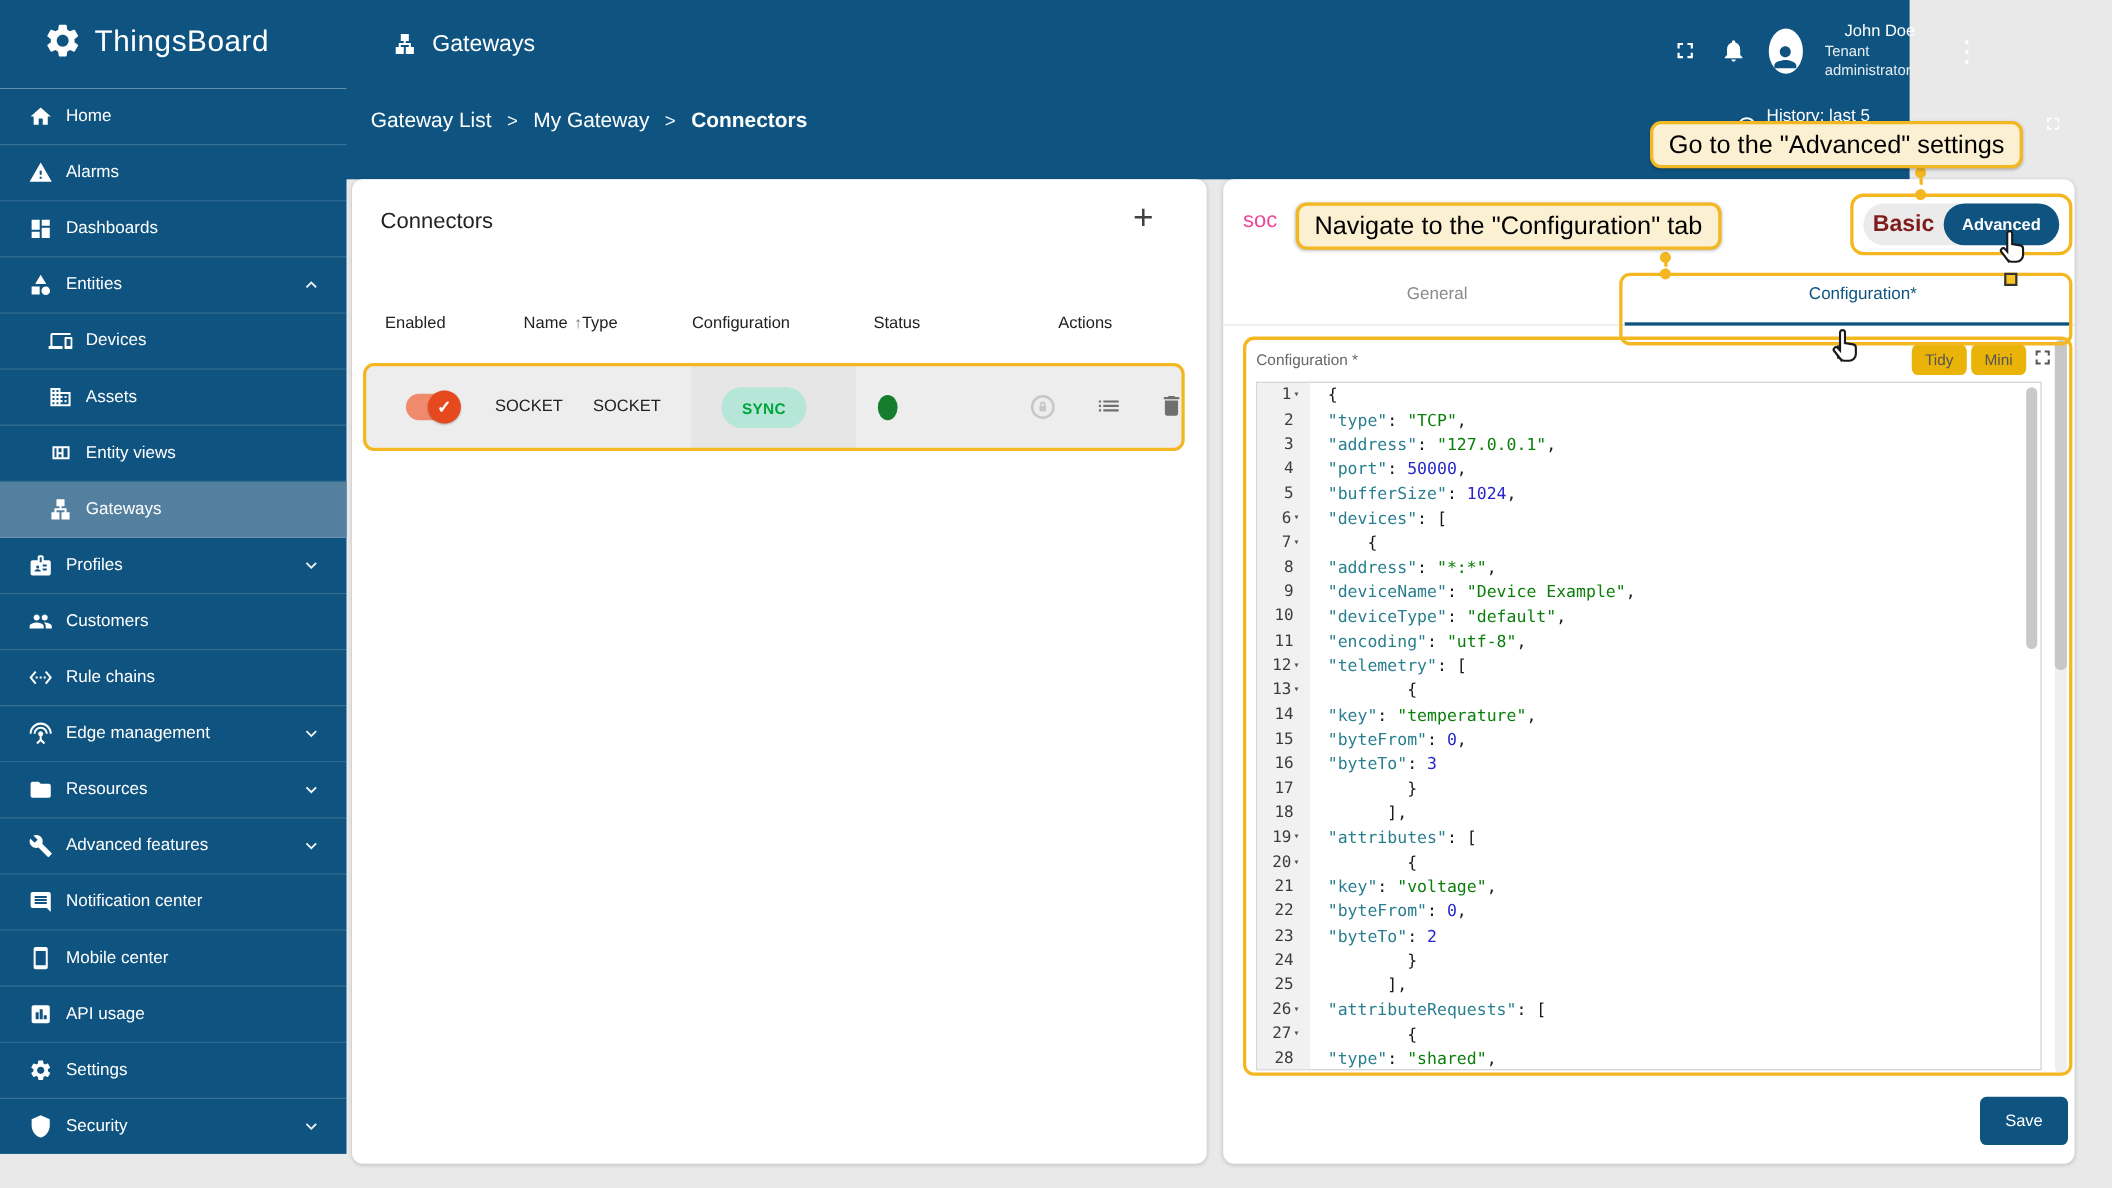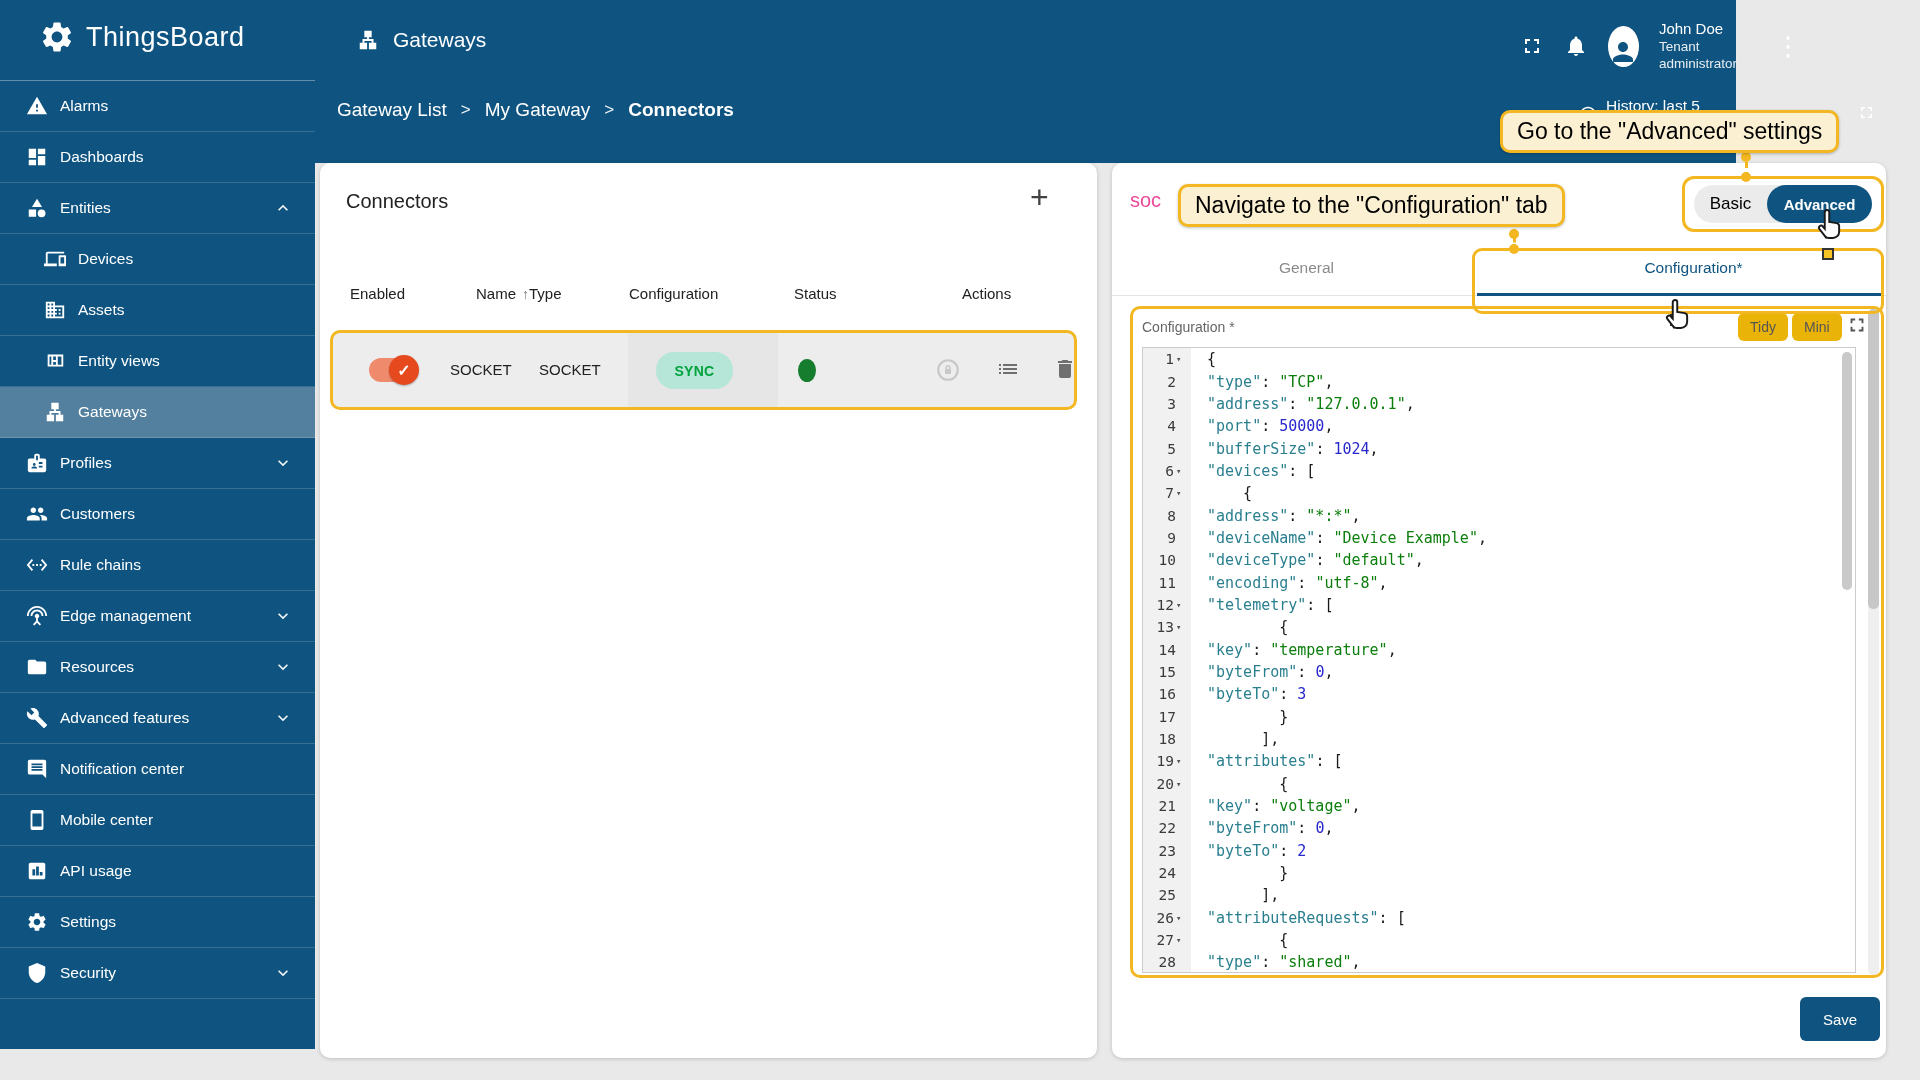--- a/index.html
+++ b/index.html
@@ -16,21 +16,21 @@
   #page-title-wrap .pt{font-size:21px;font-weight:500;}
   #breadcrumb{left:337px;top:99px;color:#fff;font-size:19px;display:flex;gap:14px;align-items:center;}
   #breadcrumb .crumb{cursor:pointer;}
   #breadcrumb .crumb.current{font-weight:700;}
   #breadcrumb .sep{font-size:17px;opacity:.95;}
   #header-right{left:1520px;top:20px;display:flex;align-items:center;gap:20px;color:#fff;}
   .hicon{width:26px;height:26px;display:flex;align-items:center;justify-content:center;cursor:pointer;}
   #avatar{width:41px;height:41px;border-radius:50%;background:#fff;overflow:hidden;
           display:flex;align-items:flex-end;justify-content:center;cursor:pointer;}
   #user-block{line-height:1.25;}
-  #user-name{font-size:15px;}
+  #user-name{font-size:15px;margin-left:18px;}
   #user-role{font-size:13.5px;opacity:.9;}
   #kebab{font-size:26px;color:#fff;cursor:pointer;padding:0 4px;}
   #history-ctl{left:1578px;top:97px;display:flex;align-items:center;gap:8px;color:#fff;font-size:15.5px;z-index:2;}
   #history-expand{left:1853px;top:99px;z-index:2;}
 
   
   #sidebar{left:0;top:80px;width:315px;height:969px;background:#0F5480;border-top:1px solid rgba(255,255,255,.35);}
   .side-item{position:relative;height:51px;display:flex;align-items:center;color:#fff;cursor:pointer;
              border-bottom:1px solid rgba(255,255,255,.16);}
   .side-item .s-ic{width:22px;height:22px;margin-left:26px;flex:0 0 22px;display:flex;align-items:center;}
@@ -60,21 +60,21 @@
         box-shadow:0 1px 2px rgba(0,0,0,.3);}
   .cell-txt{position:absolute;top:28px;font-size:15px;color:#212121;}
   #sync-badge{left:323px;top:19px;width:77px;height:37px;border-radius:18px;background:#B5E6D7;color:#00A33D;
         font-size:14px;font-weight:700;display:flex;align-items:center;justify-content:center;cursor:pointer;letter-spacing:.3px;}
   #status-dot{left:465px;top:26px;width:18px;height:23px;border-radius:50%;}
   .act-ic{position:absolute;top:24px;width:26px;height:26px;cursor:pointer;}
 
   
   #detail-title{left:18px;top:26px;font-size:20px;font-weight:500;color:#ec4899;}
   #mode-toggle{left:582px;top:22px;width:178px;height:38px;background:#EBEBEB;border-radius:19px;display:flex;align-items:stretch;}
-  #mode-basic{width:73px;display:flex;align-items:center;justify-content:center;color:#000000;font-size:17px;font-weight:400;cursor:pointer;}
+  #mode-basic{width:73px;display:flex;align-items:center;justify-content:center;color:#7f1d1d;font-size:21px;font-weight:700;cursor:pointer;}
   #mode-advanced{width:105px;background:#0F5480;border-radius:19px;color:#fff;font-size:15px;font-weight:700;
         display:flex;align-items:center;justify-content:center;cursor:pointer;}
   .tab{position:absolute;top:96px;height:36px;font-size:15.5px;font-weight:500;display:flex;align-items:flex-start;justify-content:center;cursor:pointer;}
   #tab-general{left:0;width:389px;color:#8a8a8a;}
   #tab-configuration{left:389px;width:385px;color:#0F5480;}
   #tabs-underline-row{left:0;top:132px;width:774px;height:1px;background:#E3E3E3;}
   #tab-active-underline{left:365px;top:130px;width:405px;height:3px;background:#0F5480;}
   #editor-label{left:30px;top:156px;font-size:14px;color:#666;}
   .chip{position:absolute;top:150px;height:28px;padding:0 12px;background:#eab308;border-radius:6px;color:#555;
         font-size:14px;font-weight:500;display:flex;align-items:center;cursor:pointer;}
@@ -169,20 +169,28 @@
         </span>
       <div id="user-block">
         <div id="user-name">John Doe</div>
         <div id="user-role">Tenant administrator</div>
       </div>
       <span id="kebab">⋮</span>
     </div>
   </div>
 
   <div class="abs" id="sidebar">
+      <div class="side-item">
+        <span class="s-ic">
+          <svg width="22" height="22" viewBox="0 0 24 24">
+            <path d="M10 20v-6h4v6h5v-8h3L12 3 2 12h3v8z" fill="#fff"></path>
+          </svg>
+        </span>
+        <span class="s-label">Home</span>
+      </div>
       <div class="side-item">
         <span class="s-ic">
           <svg width="22" height="22" viewBox="0 0 24 24">
             <path d="M1 21h22L12 2 1 21zm12-3h-2v-2h2v2zm0-4h-2v-4h2v4z" fill="#fff"></path>
           </svg>
         </span>
         <span class="s-label">Alarms</span>
       </div>
       <div class="side-item">
         <span class="s-ic">

